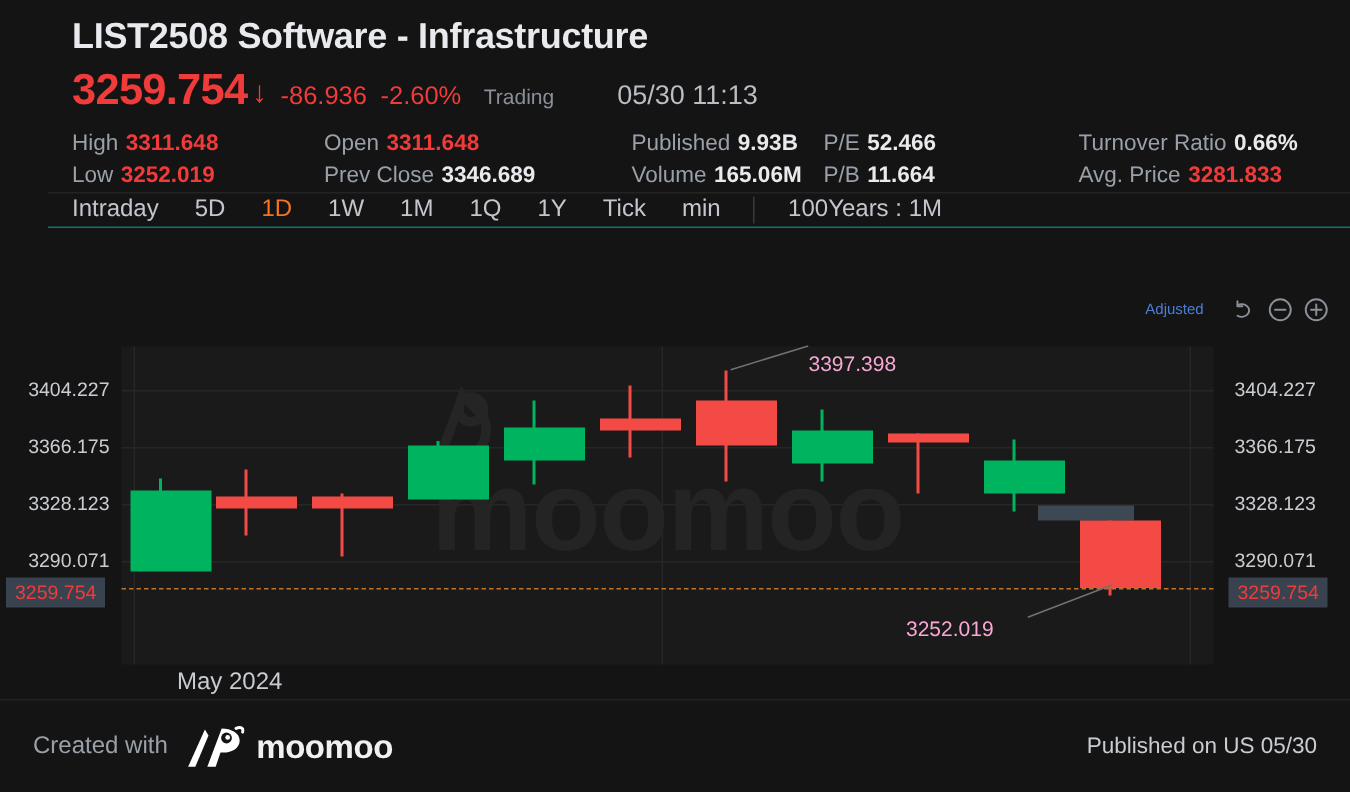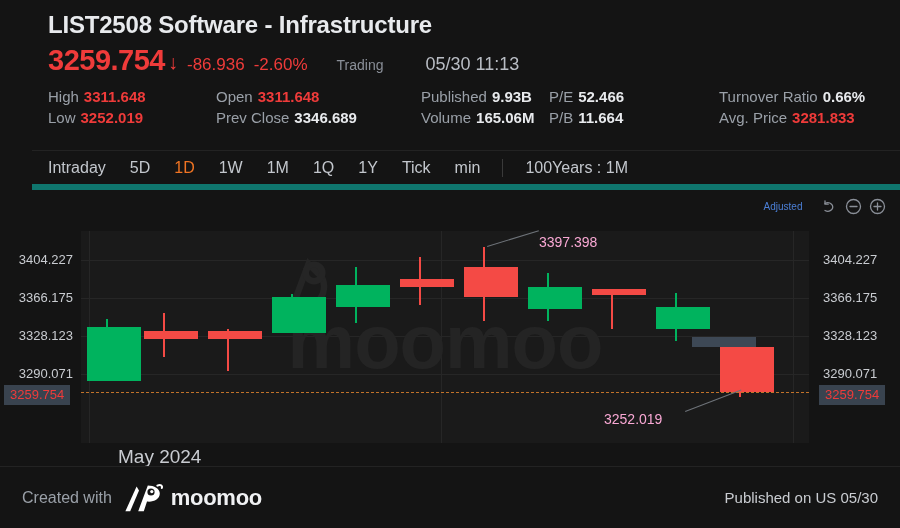--- a/index.html
+++ b/index.html
@@ -17,42 +17,42 @@
     font-size: 24px; font-weight: bold; color: #e8eaed;
     letter-spacing: -0.2px; line-height: 30px;
   }
   .price-row {
     display: flex; align-items: baseline; gap: 9px;
     margin-top: 4px; line-height: 32px;
   }
   .price-main { font-size: 29px; font-weight: bold; color: #ef3b3a; letter-spacing: -0.5px; }
   .arrow-down { font-size: 20px; color: #ef3b3a; margin-left: -6px; position: relative; top: -1px; }
   .chg { font-size: 17px; color: #ef3b3a; }
-  .trade-status { font-size: 14px; color: #8a8f98; margin-left: 20px; }
+  .trade-status { font-size: 14px; color: #8a8f98; margin-left: 6px; }
   .trade-time { font-size: 18px; color: #b9bdc4; margin-left: 33px; }
 
   
   .stats {
     margin-top: 7px;
     display: grid;
     grid-template-columns: 168px 205px 128px 170px auto;
     row-gap: 4px;
     font-size: 15px;
   }
   .stat { white-space: nowrap; }
   .stat .k { color: #9aa0a8; }
   .stat .v { font-weight: bold; color: #e8eaed; margin-left: 5px; }
   .stat .v.red { color: #ef3b3a; }
 
   
   .tabs {
-    margin-top: 24px;
+    margin-top: 3px;
     border-top: 1px solid #232323;
-    border-bottom: 6px solid #0f766e;
-    height: 40px; display: flex; align-items: center;
+    border-bottom: 1px solid #0f766e;
+    height: 24px; display: flex; align-items: center;
     padding: 0 16px; gap: 0px;
   }
   .tab {
     font-size: 16px; color: #c3c7cd; padding: 0 12px;
     line-height: 40px; cursor: pointer; white-space: nowrap;
   }
   .tab:first-child { padding-left: 0; }
   .tab.active { color: #f07423; }
   .tab-div { width: 1px; height: 18px; background: #3a3a3a; margin: 0 10px; }
 
@@ -109,21 +109,21 @@
   .axis-lbl {
     position: absolute; font-size: 13px; color: #c9ccd1;
     white-space: nowrap; line-height: 14px;
   }
   .axis-left  { right: 827px; text-align: right; }
   .last-tag {
     position: absolute; font-size: 13px; color: #ef3b3a;
     background: #39434f; line-height: 20px; height: 20px;
     padding: 0 6px; white-space: nowrap;
   }
-  .date-lbl { position: absolute; font-size: 19px; color: #c9ccd1; }
+  .date-lbl { position: absolute; font-size: 16px; color: #c9ccd1; }
 
   
   .footer {
     position: absolute; left: 0; bottom: 0; width: 900px; height: 62px;
     border-top: 1px solid #232323;
     display: flex; align-items: center; justify-content: space-between;
     padding: 0 22px;
   }
   .created { display: flex; align-items: center; gap: 11px; }
   .created-lbl { font-size: 16px; color: #9aa0a8; }

